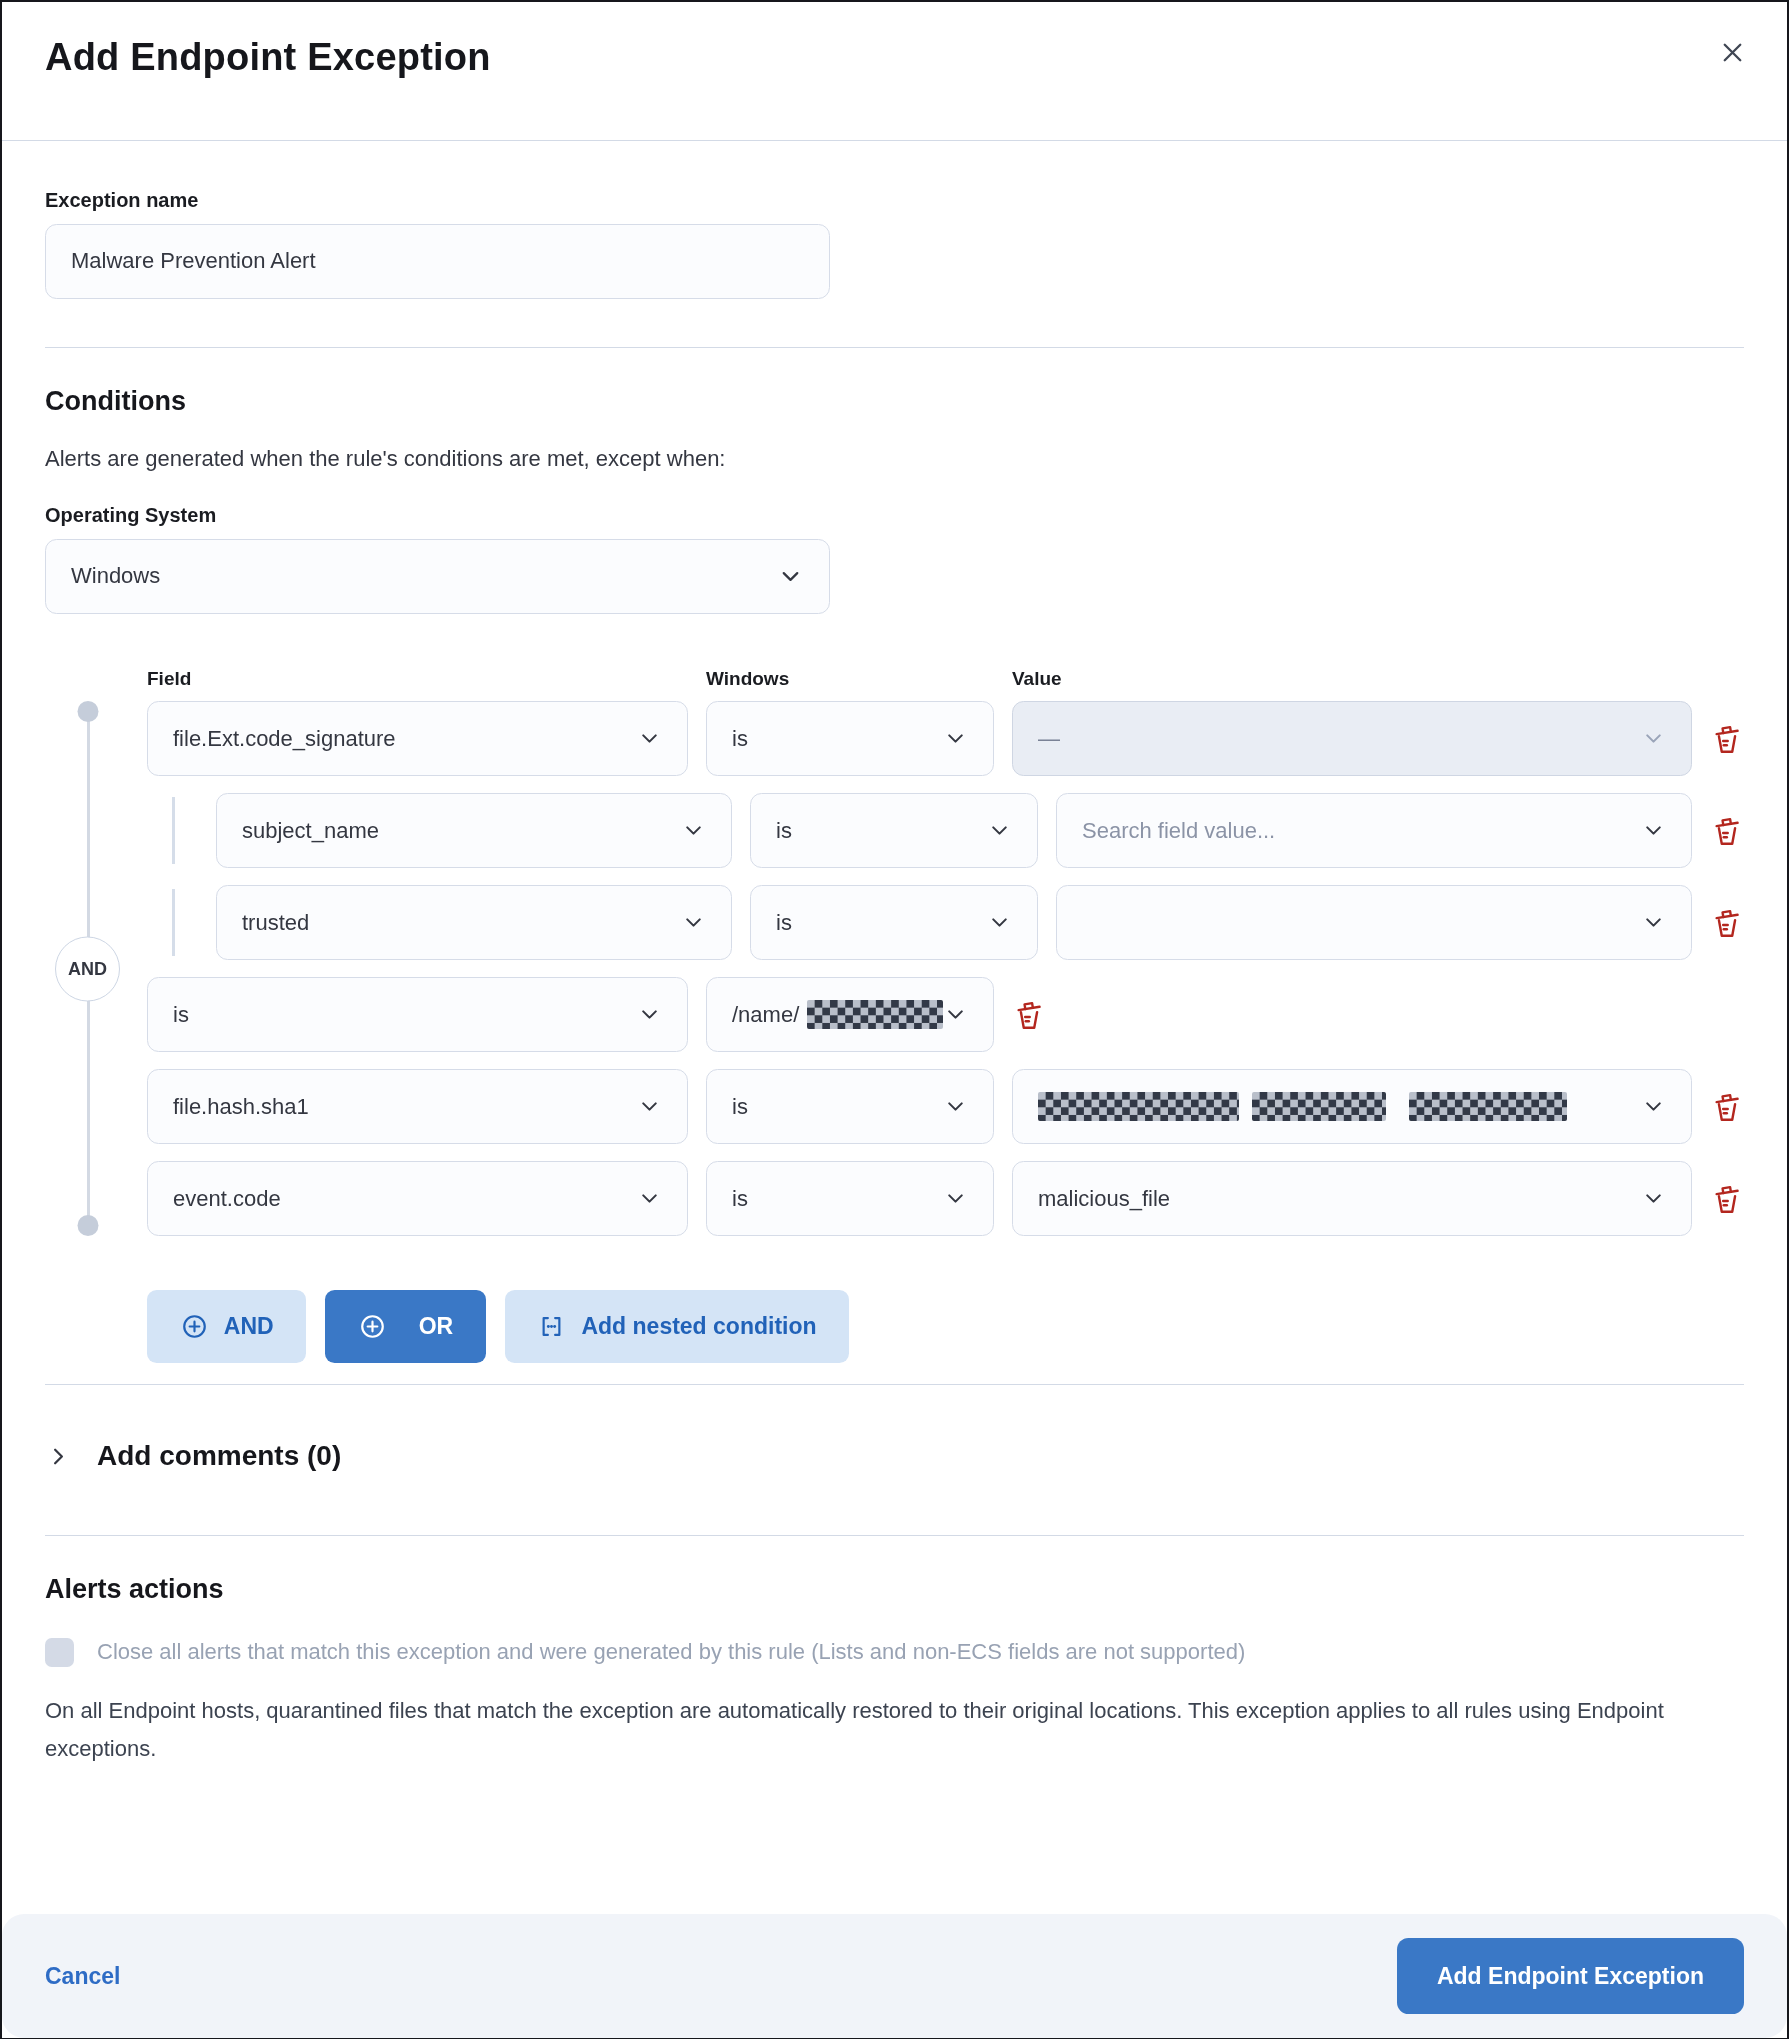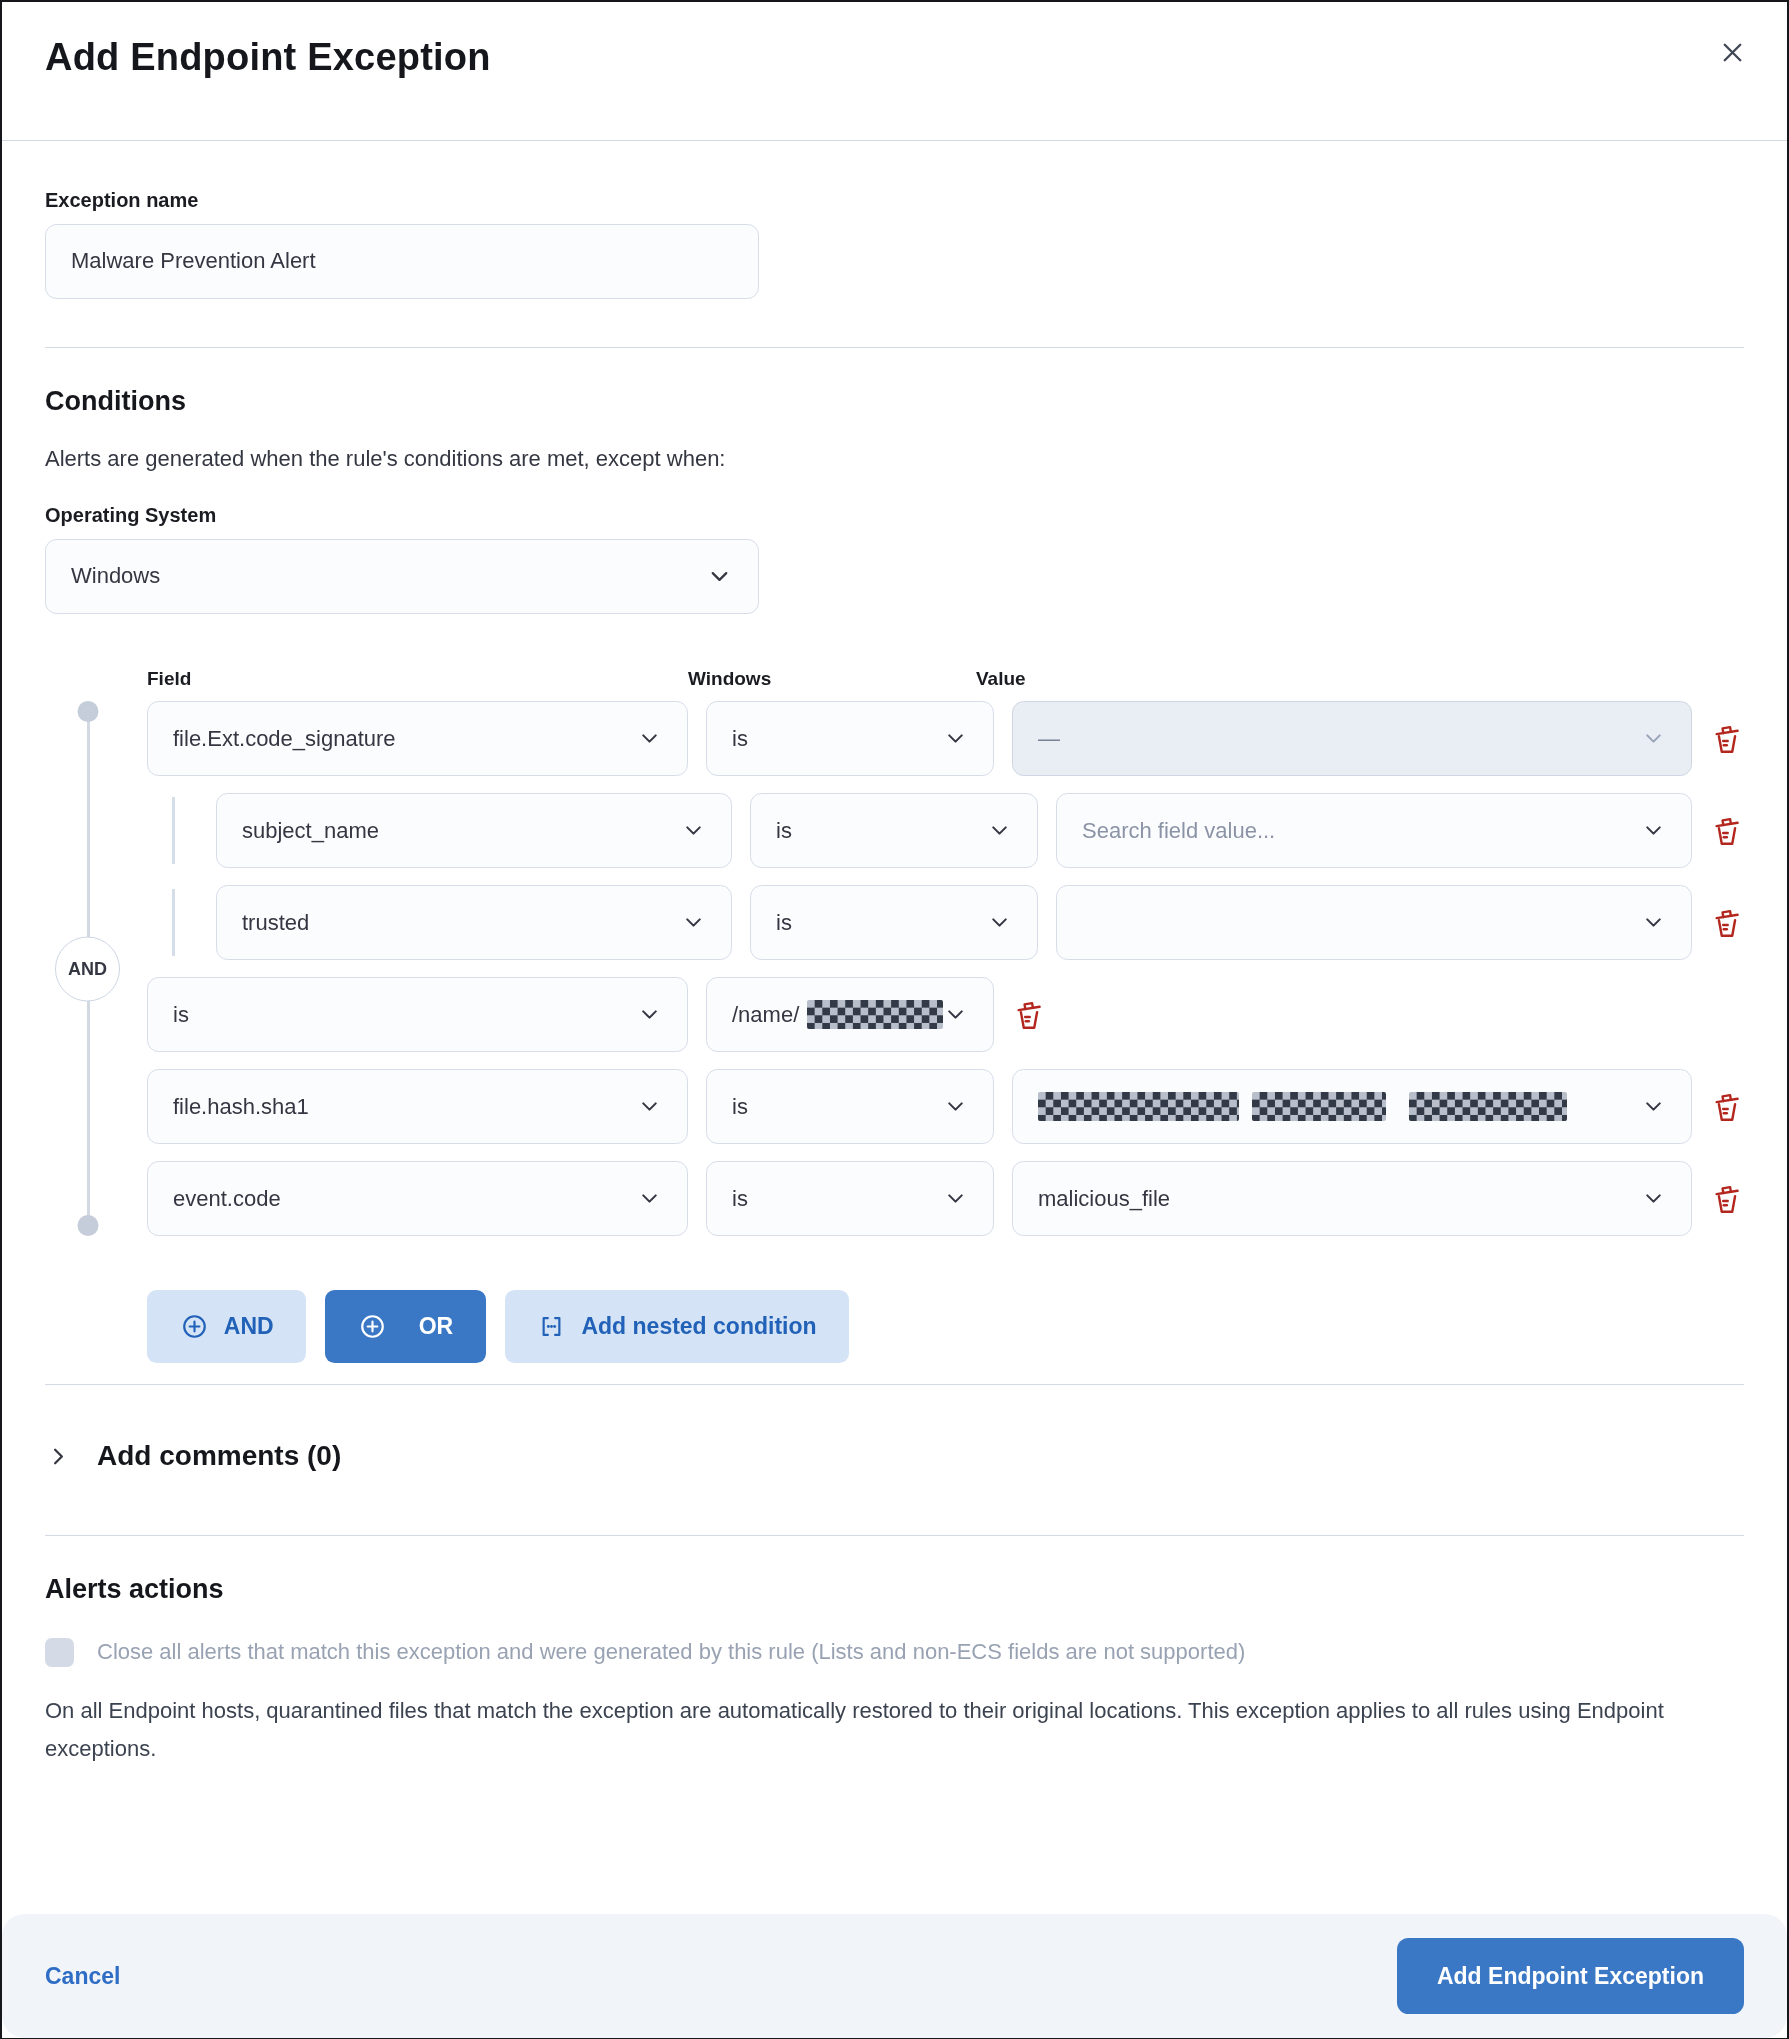--- a/index.html
+++ b/index.html
@@ -24,25 +24,25 @@
   .desc { font-size:22px; color:#343741; }
 
   .ctrl {
     height:75px; border:1px solid #d6dce8; border-radius:11.5px; background:#fbfcfe;
     display:flex; align-items:center; padding:0 25px; font-size:22px; color:#343741;
   }
   .ctrl .chev { margin-left:auto; flex:0 0 auto; color:#343741; }
   .ctrl.is-disabled { background:#e9edf4; border-color:#cfd6e3; color:#7a8296; }
   .ctrl.is-disabled .chev { color:#9aa4b8; }
   .ph { color:#8b93a6; }
-  .w-wide { width:714px; }
+  .w-wide { width:785px; }
 
   
   .builder { margin-left:102px; margin-top:54px; }
-  .colhead { display:grid; grid-template-columns:541px 288px 1fr 34px; margin-bottom:11.5px; }
+  .colhead { display:grid; grid-template-columns:541px 288px 1fr 34px; column-gap:18px; margin-bottom:11.5px; }
   .colhead span { font-size:19px; font-weight:700; color:#1a1c21; }
   .rows { position:relative; display:flex; flex-direction:column; gap:17px; }
   .rail { position:absolute; left:-60px; top:3.8px; bottom:3.8px; width:2.9px; background:#d3d9e3; }
   .rail::before, .rail::after { content:""; position:absolute; left:50%; transform:translateX(-50%); width:21px; height:21px; border-radius:50%; background:#c5cdda; }
   .rail::before { top:-3.8px; } .rail::after { bottom:-3.8px; }
   .and-badge {
     position:absolute; left:-92px; top:50%; transform:translateY(-50%);
     width:65px; height:65px; border-radius:50%; background:#fff; border:1px solid #cdd6e4;
     display:flex; align-items:center; justify-content:center;
     font-size:18px; font-weight:600; color:#343741; z-index:2;

